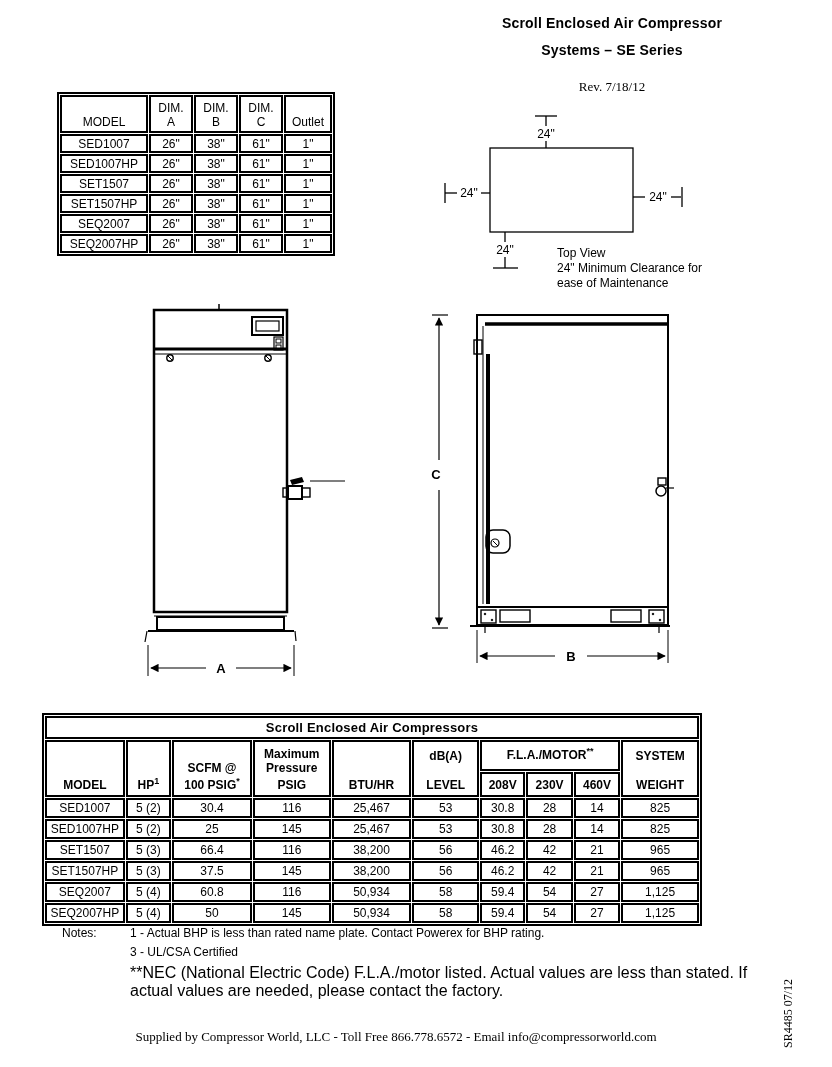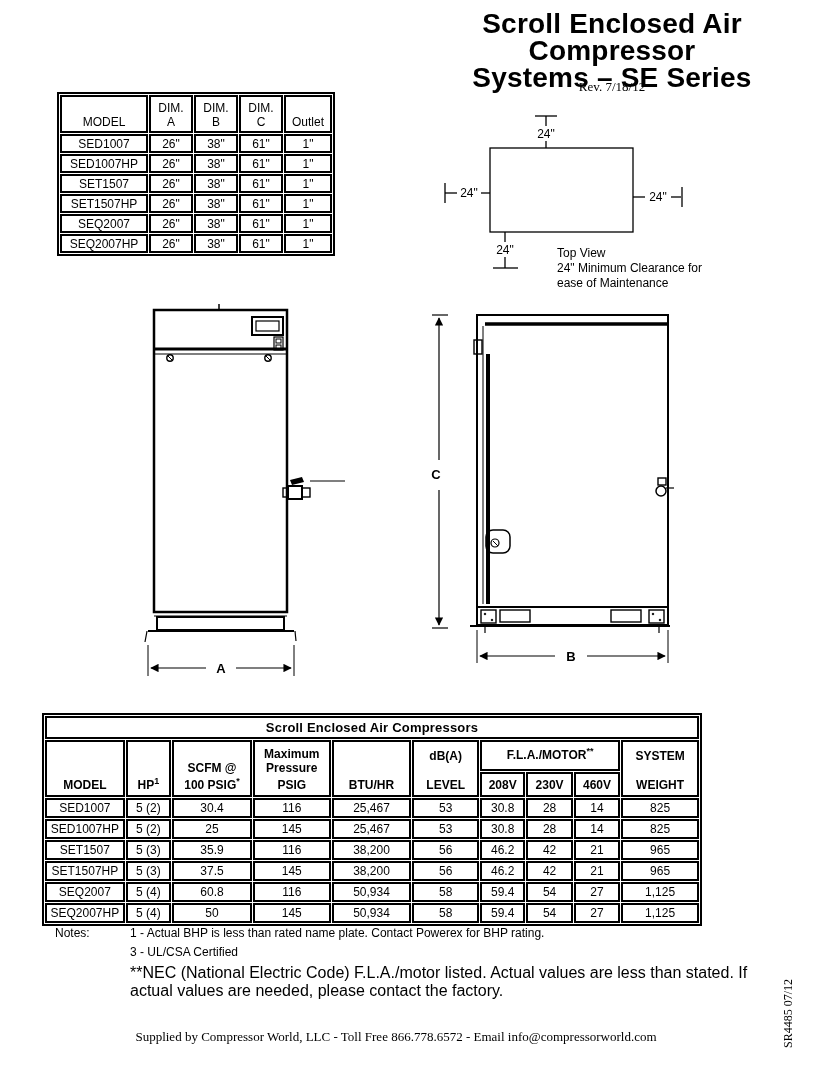--- a/index.html
+++ b/index.html
@@ -7,21 +7,21 @@
   body {
     width:832px; height:1067px;
     font-family:"Liberation Sans", sans-serif;
     color:#000;
   }
   .page { position:relative; width:832px; height:1067px; background:#ffffff; overflow:hidden; }
 
   
   .title {
     position:absolute; left:412px; top:10px; width:400px;
-    text-align:center; font-weight:bold; font-size:28px; line-height:27px;
+    text-align:center; font-weight:bold; font-size:14px; line-height:27px;
     letter-spacing:0.2px;
   }
   .rev {
     position:absolute; left:412px; top:79px; width:400px;
     text-align:center; font-family:"Liberation Serif", serif; font-size:13px;
   }
 
   
   table.boxed {
     border-collapse:separate; border-spacing:1px;
@@ -49,21 +49,21 @@
   .gap-top { margin-top:15px; }
   .gap-sm  { margin-top:3px; }
 
   
   svg { position:absolute; overflow:visible; }
   svg text { font-family:"Liberation Sans", sans-serif; fill:#000; stroke:none; }
   .lines  { stroke:#000; fill:none; }
 
   
   .notes { position:absolute; left:55px; top:922px; width:720px; font-size:12px; }
-  .notes-label { position:absolute; left:0; top:4px; }
+  .notes-label { position:absolute; left:7px; top:4px; }
   .note-item { margin-left:75px; padding-top:4px; min-height:19px; }
   .fine-print { margin-left:75px; padding-top:4px; font-size:16px; }
 
   
   .footer {
     position:absolute; left:0; top:1029px; width:792px; text-align:center;
     font-family:"Liberation Serif", serif; font-size:13px;
   }
   .side-code {
     position:absolute; left:781px; top:1048px;
@@ -345,21 +345,21 @@
         <td>25,467</td>
         <td>53</td>
         <td>30.8</td>
         <td>28</td>
         <td>14</td>
         <td>825</td>
       </tr>
         <tr class="drow">
         <td>SET1507</td>
         <td>5 (3)</td>
-        <td>35.9</td>
+        <td>66.4</td>
         <td>116</td>
         <td>38,200</td>
         <td>56</td>
         <td>46.2</td>
         <td>42</td>
         <td>21</td>
         <td>965</td>
       </tr>
         <tr class="drow">
         <td>SET1507HP</td>

